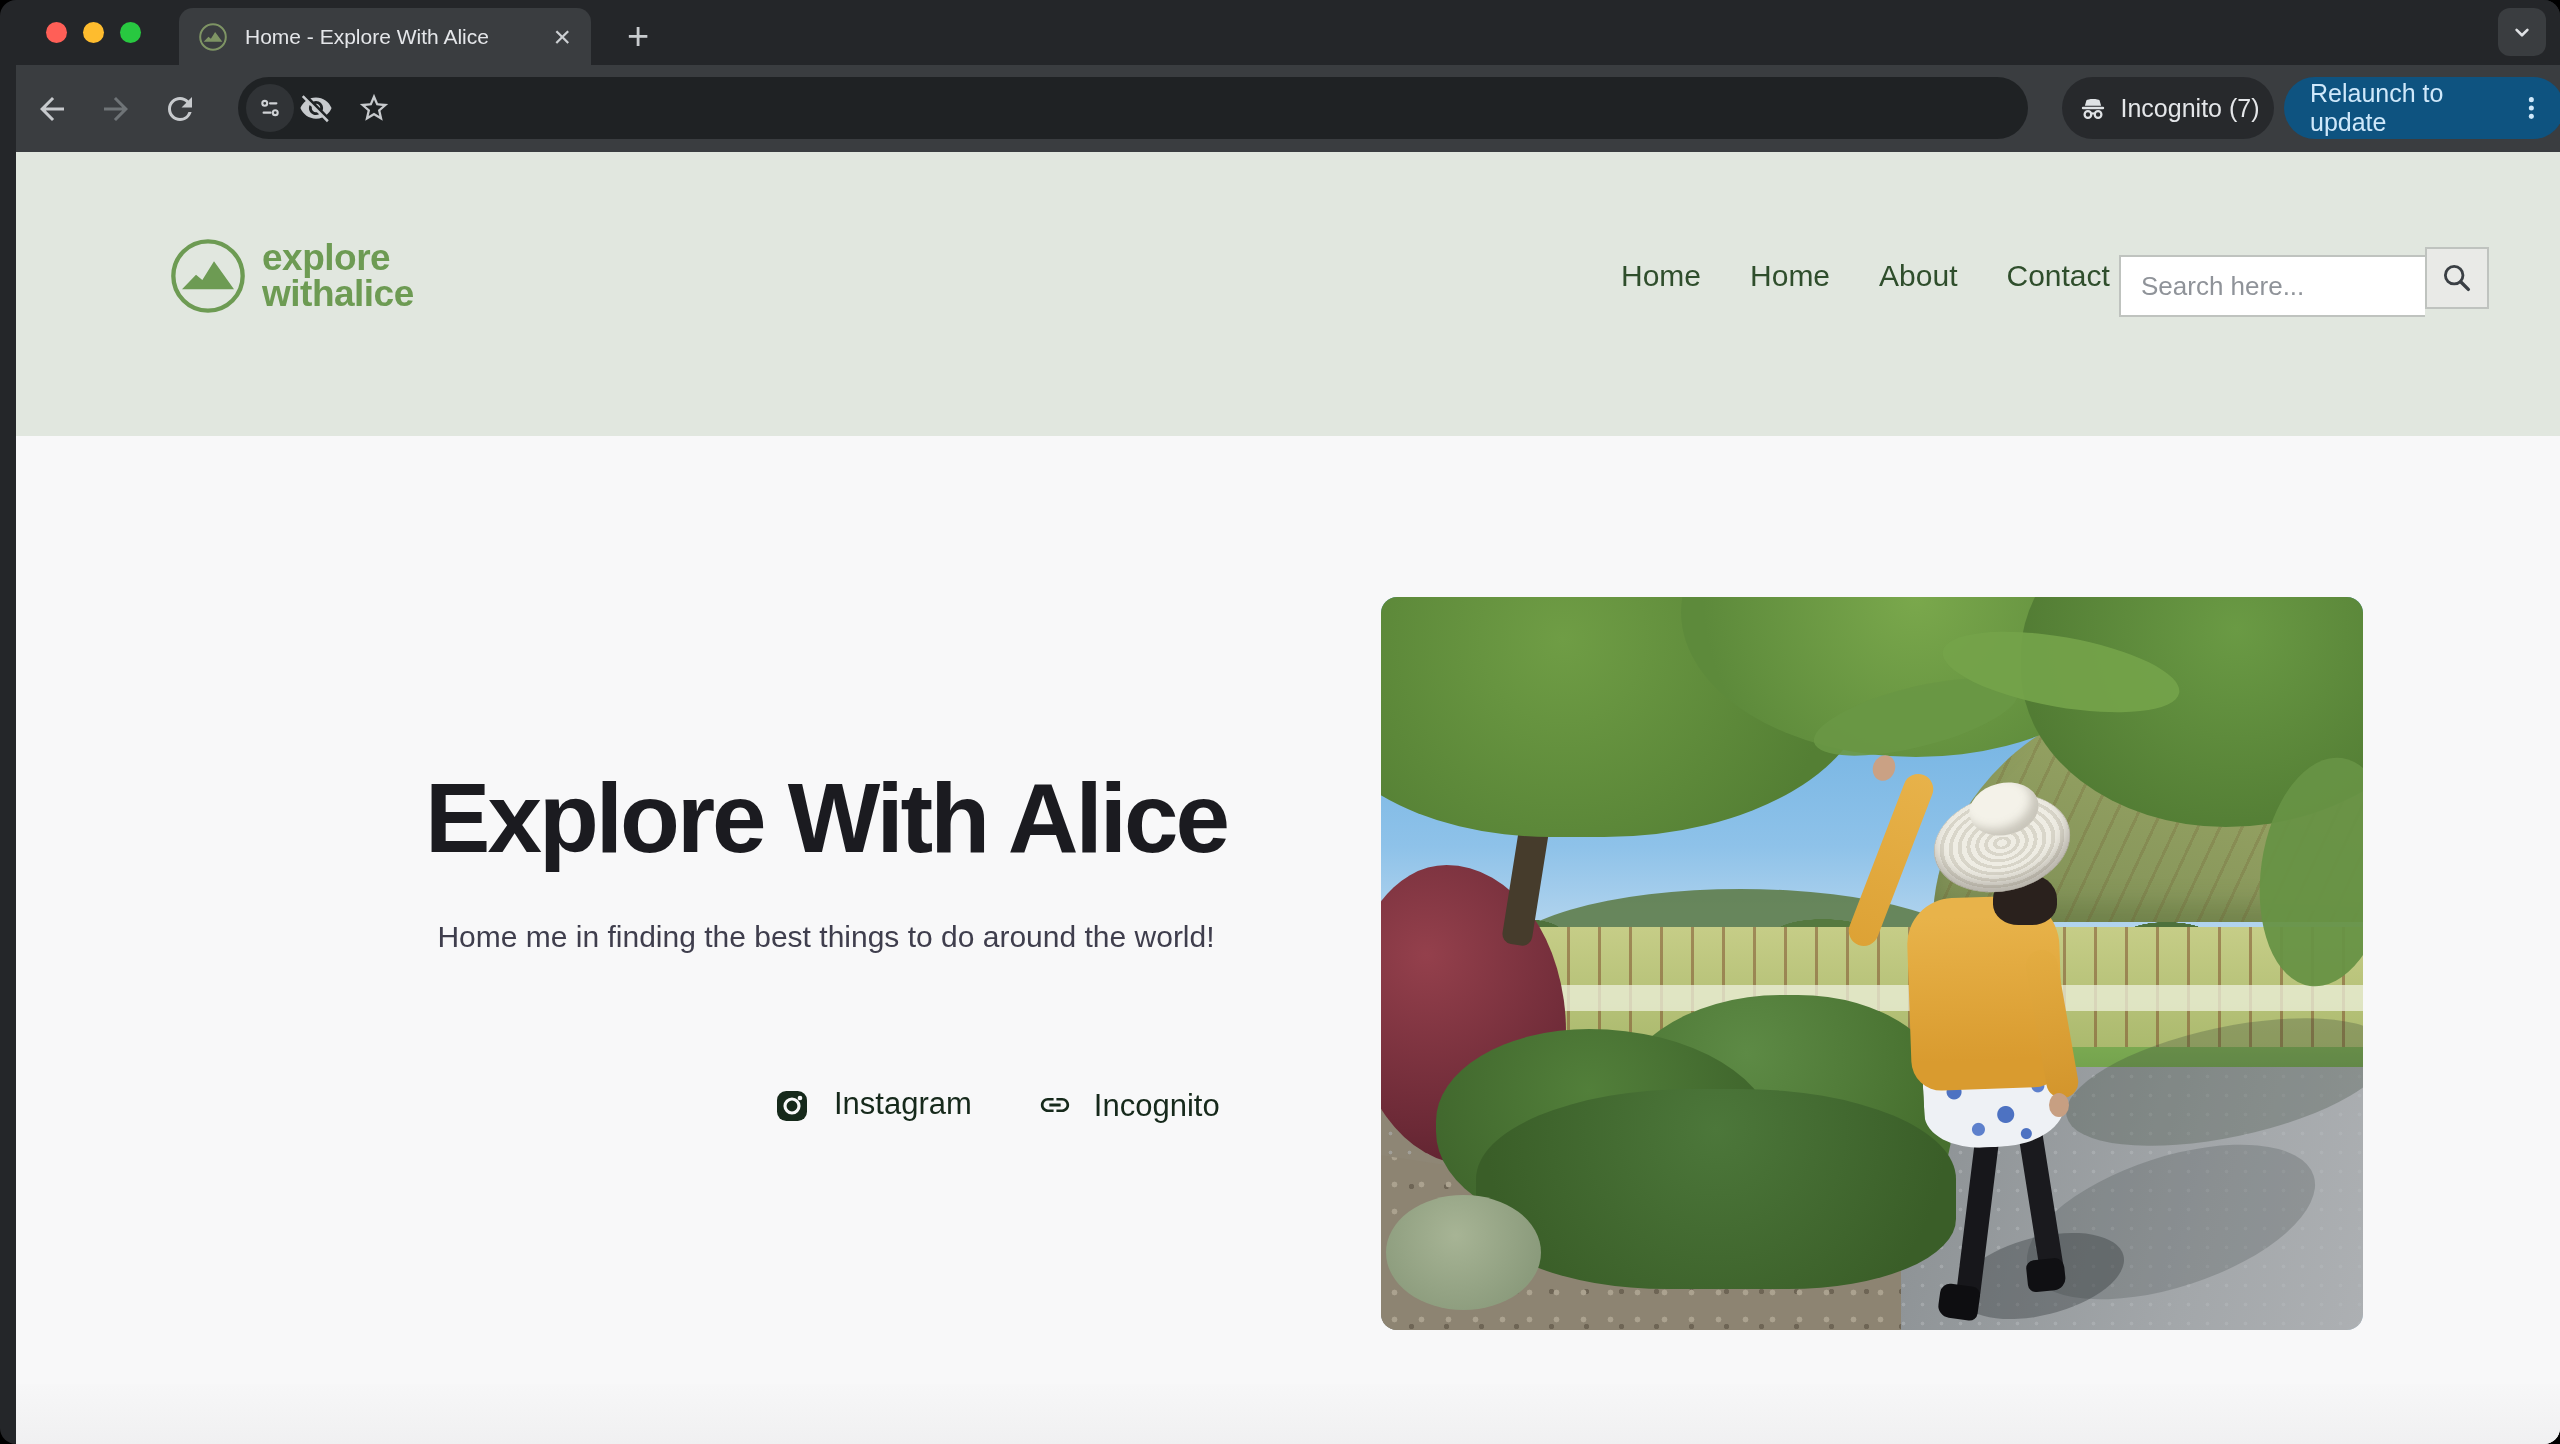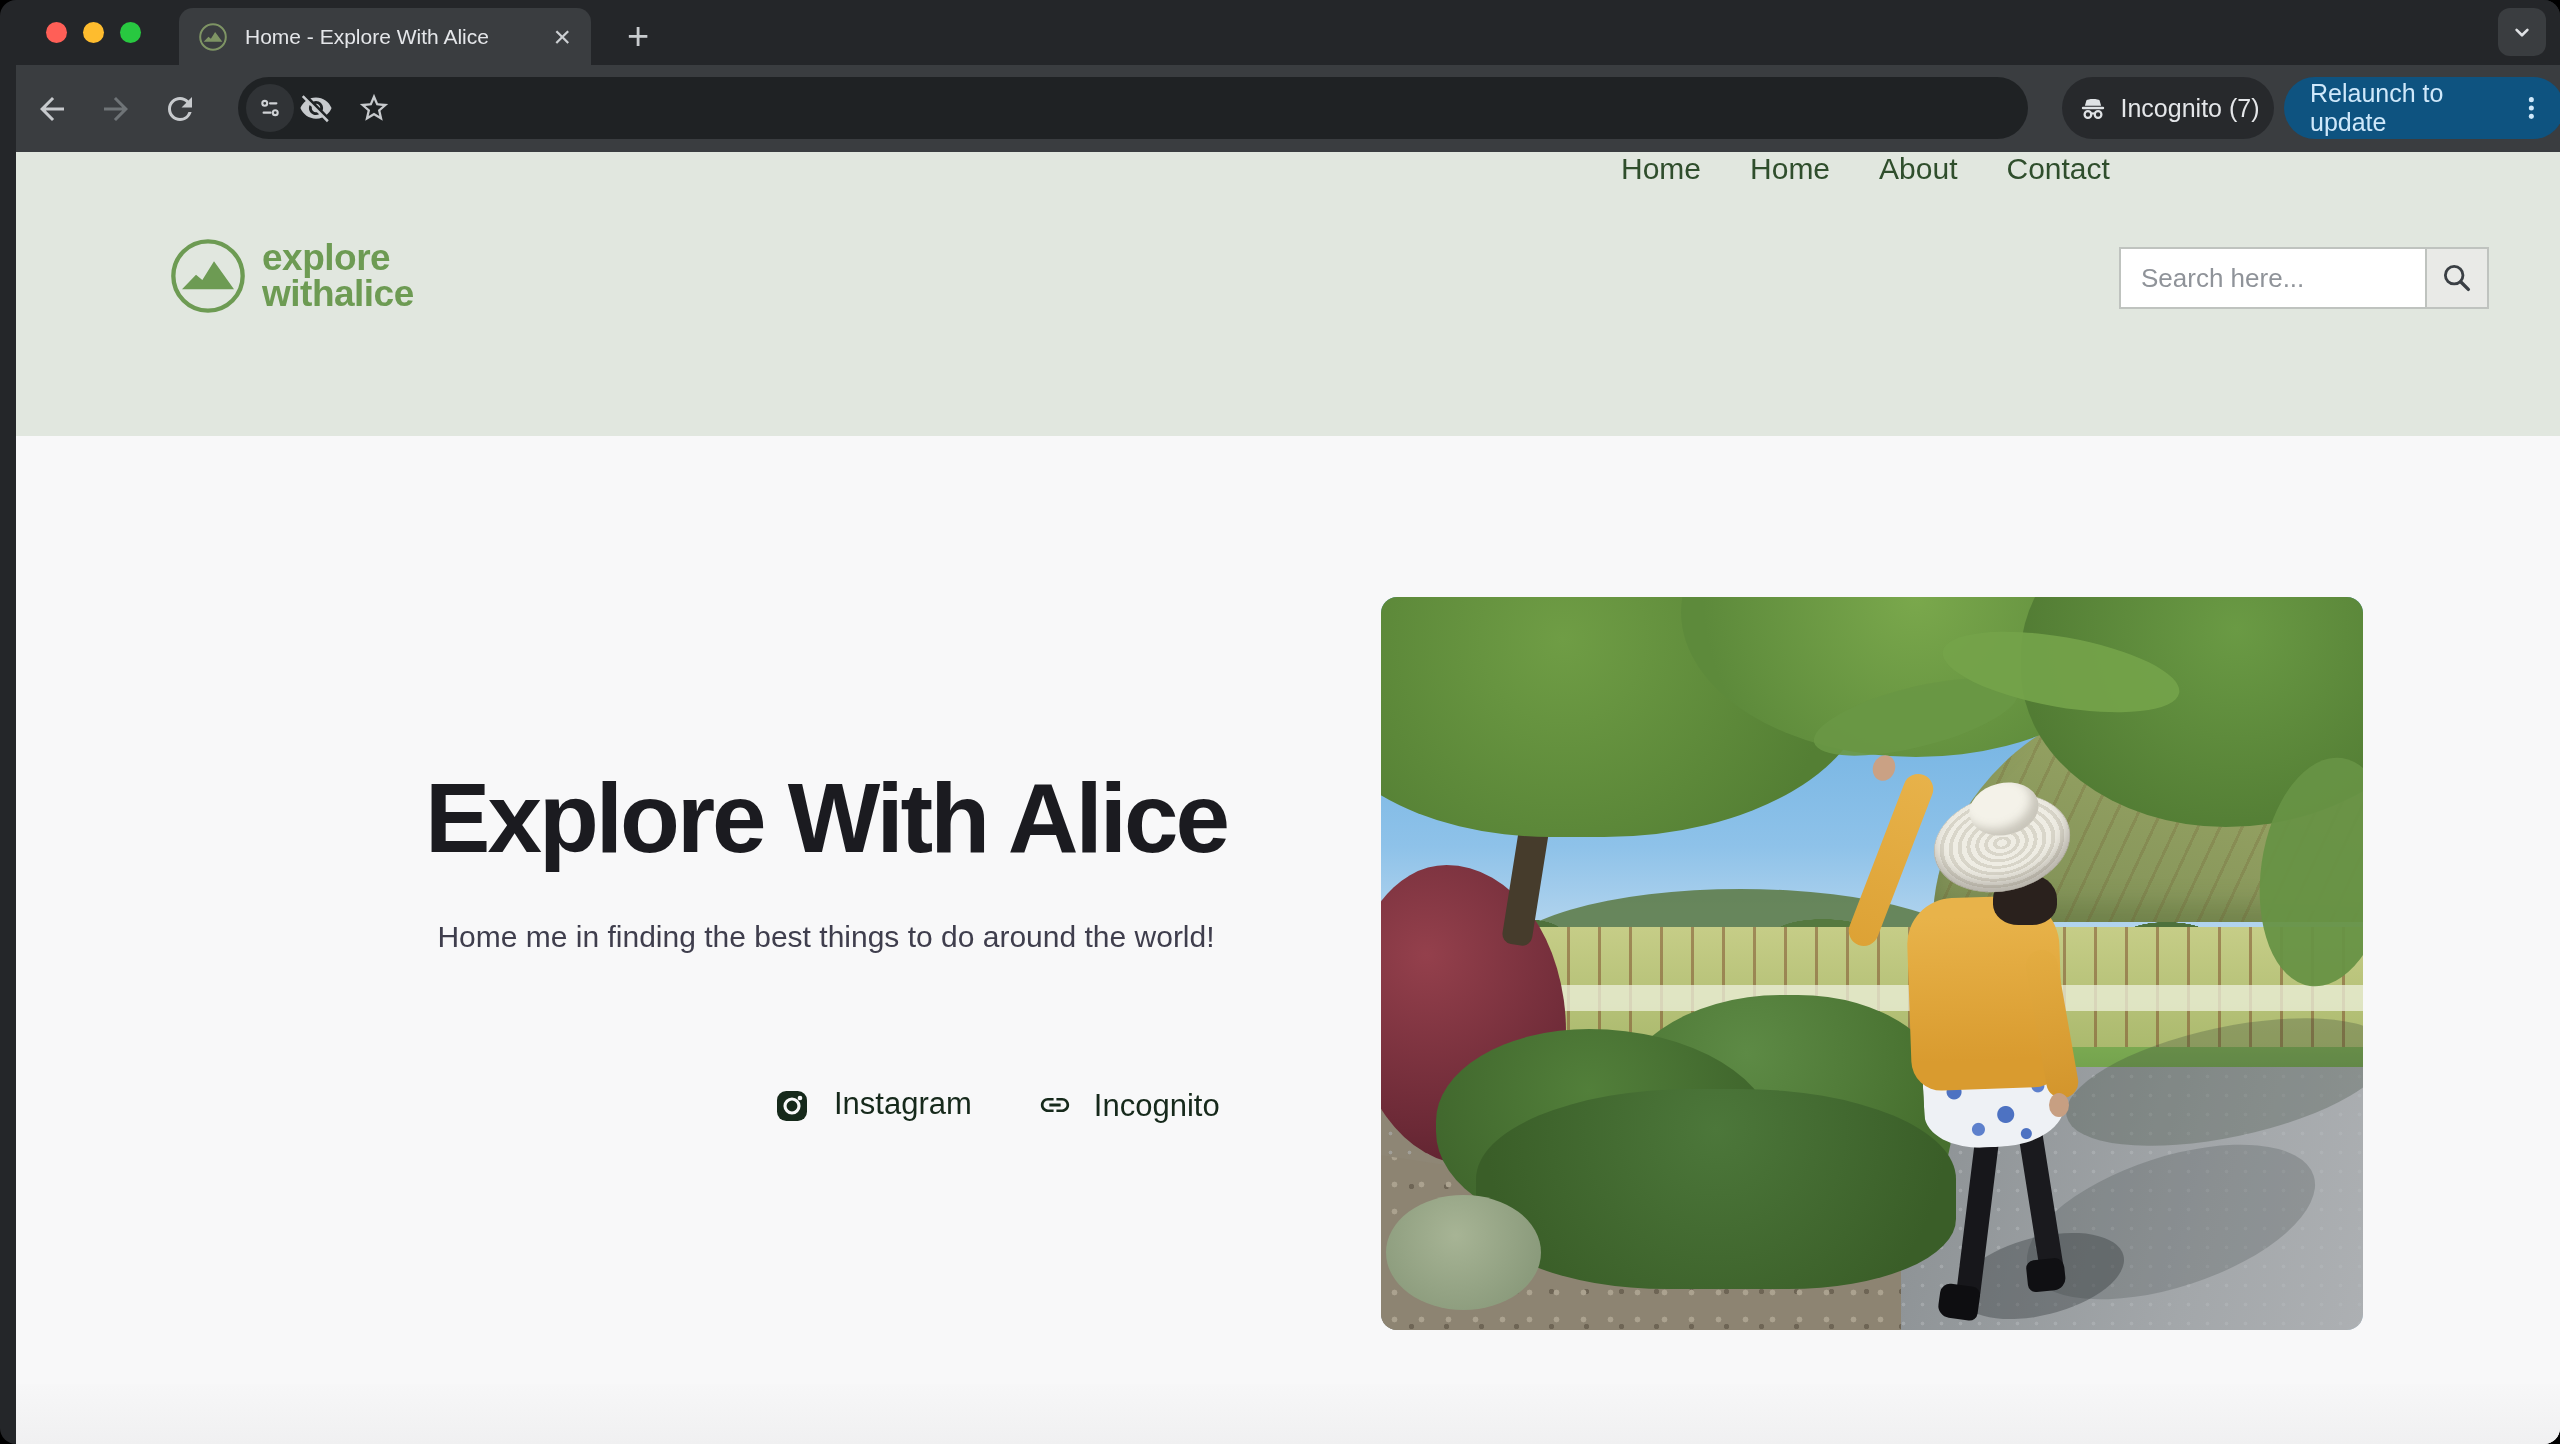--- a/index.html
+++ b/index.html
@@ -40,25 +40,25 @@
               padding:0 18px 0 26px; }
   .relaunch span { color:var(--relaunch-fg,#cfe8fa); font-size:25px; }
 
   
   .viewport { position:relative; height:1292px; background:var(--page-bg,#f8f8f9); }
   .site-header { position:relative; height:284px; background:var(--header-bg,#e1e7df); }
   .logo { position:absolute; left:152px; top:84px; display:flex; align-items:center; }
   .logo svg { width:80px; height:80px; }
   .logo-text { margin-left:14px; font-size:37px; font-weight:bold; color:var(--brand-green,#6d9b53);
                line-height:.98; letter-spacing:-.5px; }
-  .mainnav { position:absolute; left:1605px; top:0; height:247px; display:flex; gap:49px; }
+  .mainnav { position:absolute; left:1605px; top:0; height:247px; display:flex; align-items:center; gap:49px; }
   .mainnav a { font-size:30px; color:var(--nav-green,#2f4e2c); text-decoration:none; }
   .search { position:absolute; left:2103px; top:95px; display:flex; height:62px; }
   .search input { width:306px; height:62px; border:2px solid #bfc3bf; border-right:none; background:#fff;
-                  font-size:26px; padding:0 20px; color:#333; outline:none; font-family:inherit; }
+                  font-size:26px; padding:0 20px; color:#333; outline:none; font-family:inherit;margin-top:8px; }
   .search input::placeholder { color:#8f9399; }
   .search button { width:64px; height:62px; background:#e9eae7; border:2px solid #bfc3bf;
                    display:flex; align-items:center; justify-content:center; }
 
   .hero { position:relative; height:969px; }
   .hero h1 { position:absolute; left:330px; top:326px; width:960px; text-align:center;
              font-size:98px; font-weight:600; letter-spacing:-3px; color:var(--text-heading,#1b1b20); }
   .hero .sub { position:absolute; left:330px; top:484px; width:960px; text-align:center;
                font-size:30px; color:var(--text-subtitle,#3f3e4d); }
   .hero-links { position:absolute; left:756px; top:650px; display:flex; align-items:center; gap:66px; }

